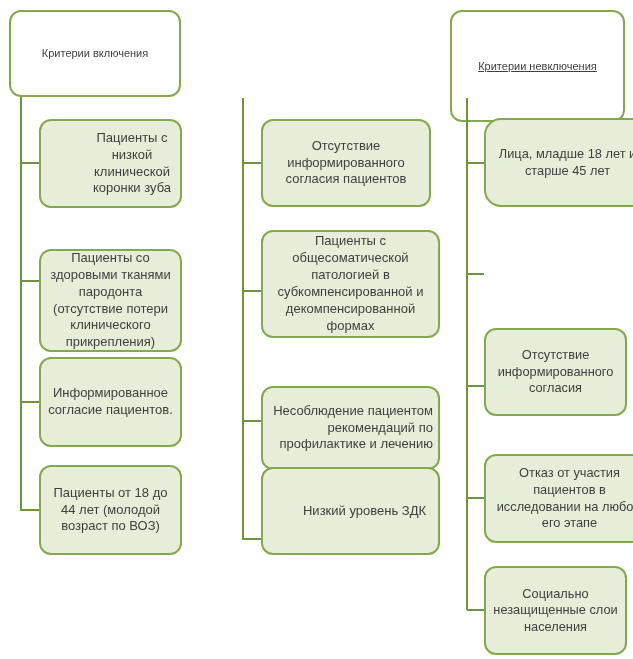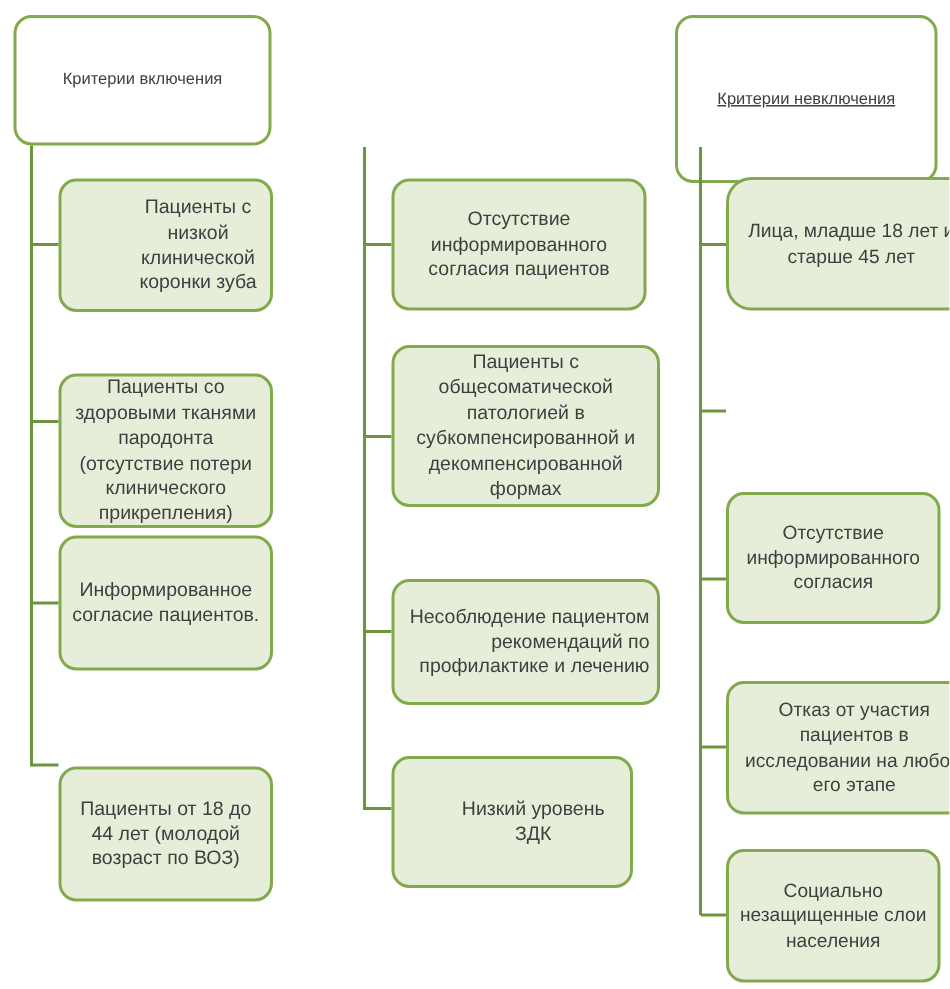--- a/index.html
+++ b/index.html
@@ -40,32 +40,32 @@
   
   .c0h {left:9px;  top:10px;  width:172px; height:87px;}
   .t0  {left:20px; top:97px;  width:2px;  height:414px;}
   .s0a {left:21px; top:162px; width:18px; height:2px;}
   .s0b {left:21px; top:280px; width:18px; height:2px;}
   .s0c {left:21px; top:401px; width:18px; height:2px;}
   .s0d {left:21px; top:509px; width:18px; height:2px;}
   .c0b0{left:39px; top:119px; width:143px; height:89px;padding-left:48px;}
   .c0b1{left:39px; top:230px; width:143px; height:103px;margin-top:19px;}
   .c0b2{left:39px; top:357px; width:143px; height:90px;}
-  .c0b3{left:39px; top:465px; width:143px; height:90px;margin-top:46px;}
+  .c0b3{left:39px; top:465px; width:143px; height:90px;}
   
   .c1h {left:226px; top:10px;  width:177px; height:88px;}
   .t1  {left:242px; top:98px;  width:2px;  height:442px;}
   .s1a {left:243px; top:162px; width:18px; height:2px;}
   .s1b {left:243px; top:290px; width:18px; height:2px;}
   .s1c {left:243px; top:420px; width:18px; height:2px;}
   .s1d {left:243px; top:538px; width:18px; height:2px;}
   .c1b0{left:261px; top:119px; width:170px; height:88px;}
   .c1b1{left:261px; top:230px; width:179px; height:108px;}
   .c1b2{left:261px; top:386px; width:179px; height:84px;text-align:right;}
-  .c1b3{left:261px; top:504px; width:161px; height:88px;padding-left:33px;}
+  .c1b3{left:261px; top:467px; width:179px; height:88px;padding-left:33px;}
   
   .c2h {left:450px; top:10px;  width:175px; height:112px;text-decoration:underline;}
   .t2  {left:466px; top:98px;  width:2px;  height:512px;}
   .s2a {left:467px; top:162px; width:17px; height:2px;}
   .s2b {left:467px; top:273px; width:17px; height:2px;}
   .s2c {left:467px; top:385px; width:17px; height:2px;}
   .s2d {left:467px; top:497px; width:17px; height:2px;}
   .s2e {left:467px; top:609px; width:17px; height:2px;}
   .c2b0{left:484px; top:118px; width:167px; height:89px;border-radius:17px;}
   .c2b1{left:484px; top:230px; width:143px; height:89px;}

